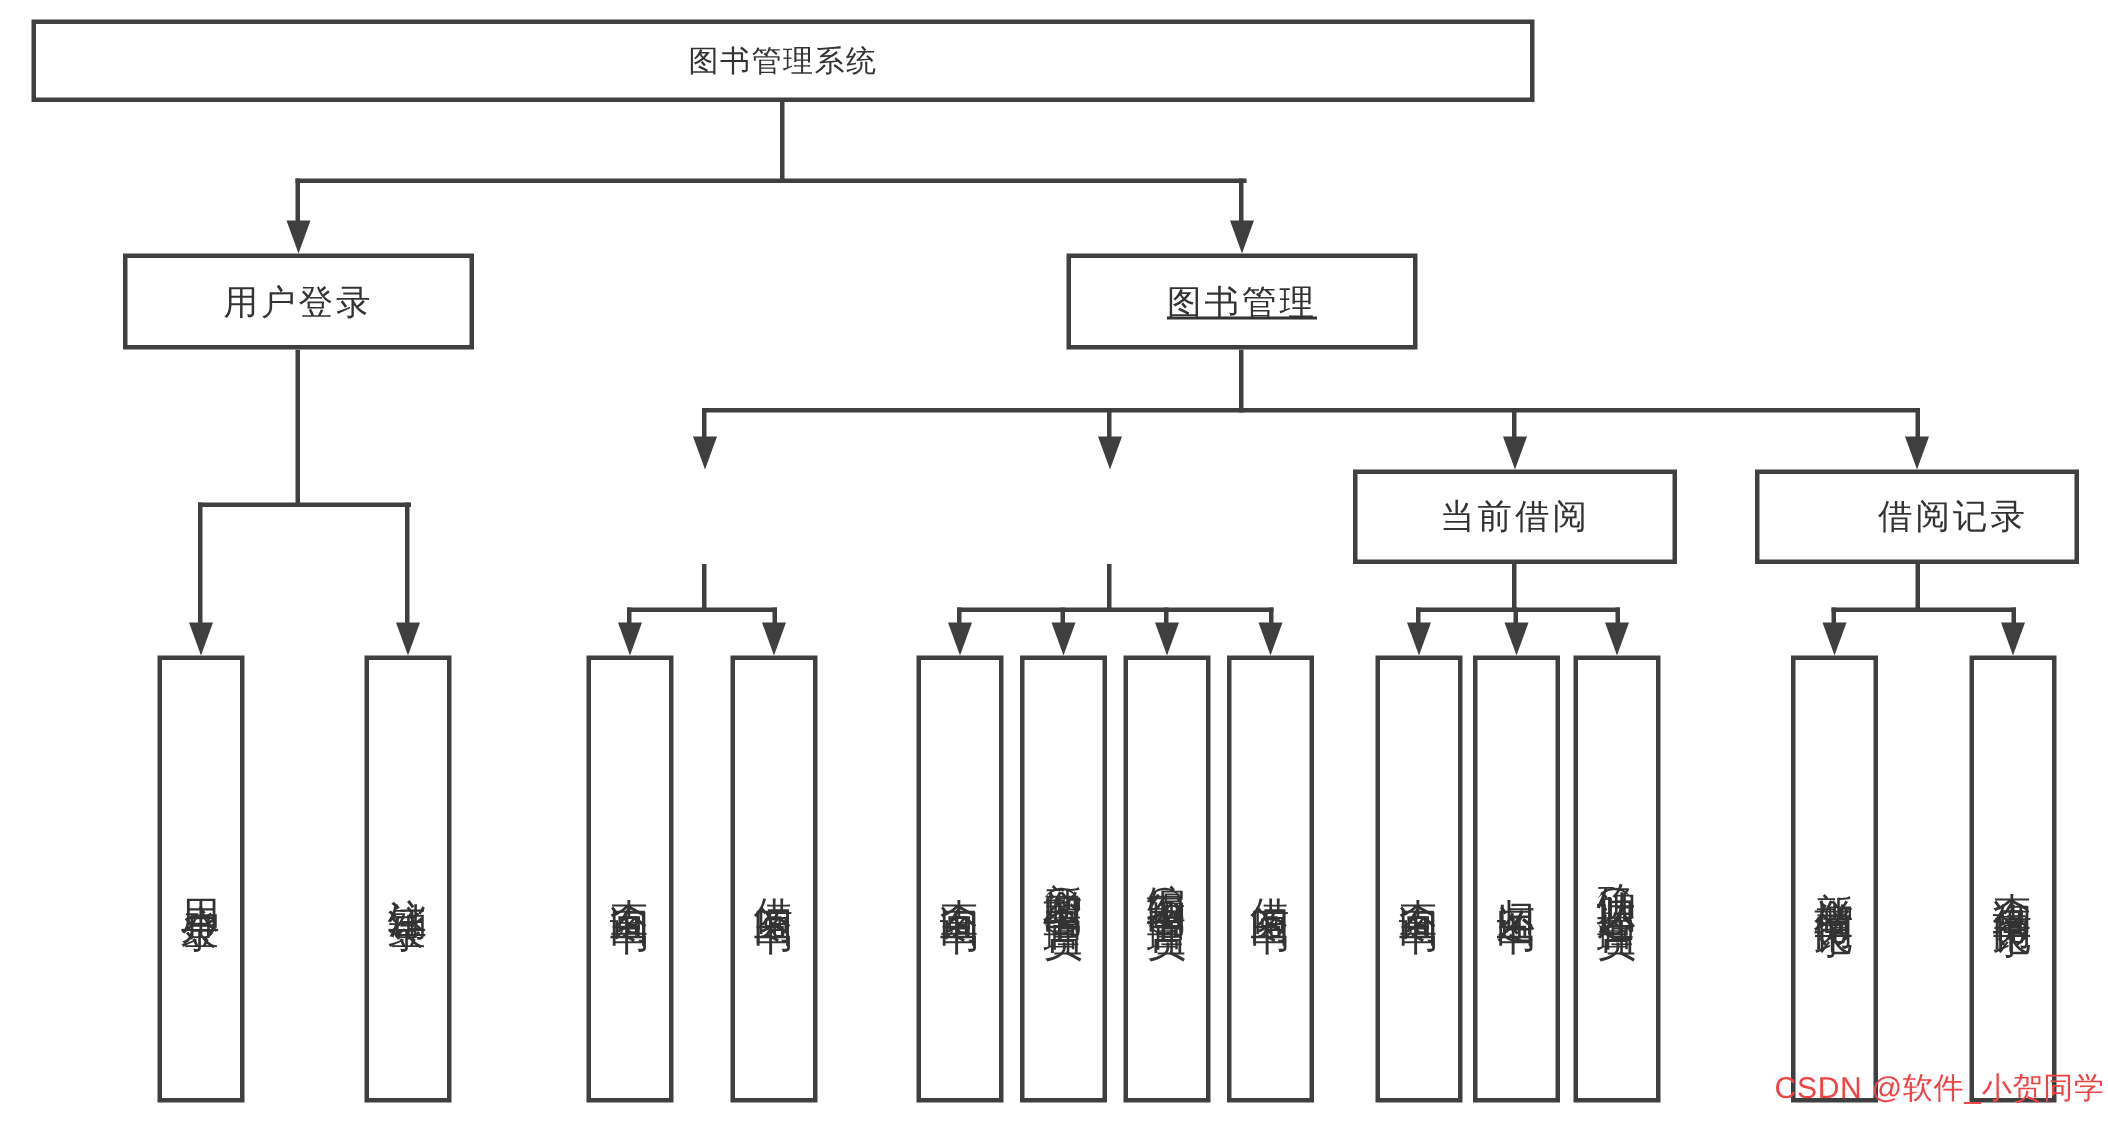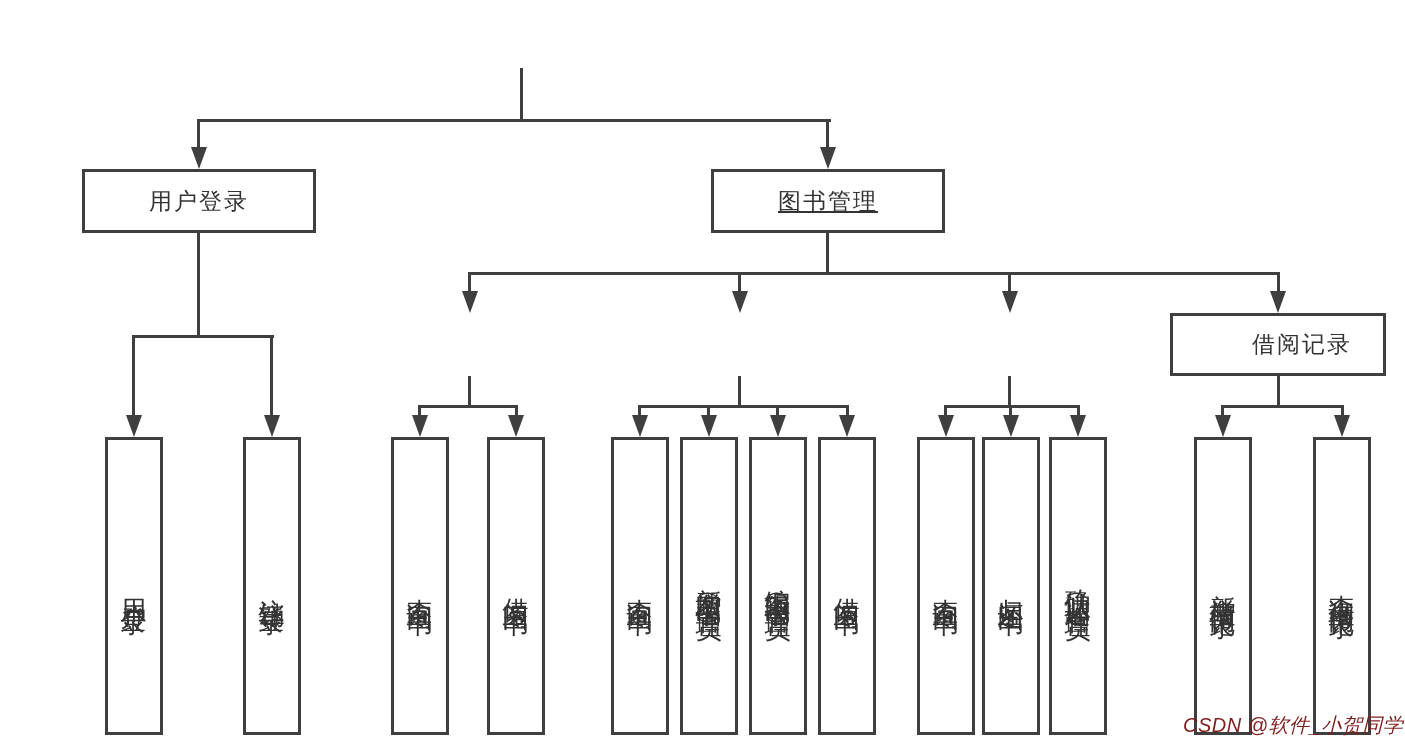--- a/index.html
+++ b/index.html
@@ -17,29 +17,30 @@
     font-size:26px;writing-mode:vertical-rl;text-orientation:mixed;
     letter-spacing:4px;line-height:1;
   }
   .line{position:absolute;background:#3f3f3f;z-index:1;}
   .arrow{
     position:absolute;width:0;height:0;z-index:1;
     border-left:8px solid transparent;border-right:8px solid transparent;
     border-top:22px solid #3f3f3f;
   }
   .watermark{
-    position:absolute;left:1183px;top:712px;font-size:20px;color:#7f1d1d;
-    z-index:5;white-space:nowrap;letter-spacing:0.5px;font-style:italic;
+    position:absolute;left:1183px;top:712px;font-size:20px;color:#ef4444;
+    z-index:5;white-space:nowrap;letter-spacing:0.5px;
   }
 </style>
 </head>
 <body>
 
 <div class="canvas">
 
+  <div class="node root" style="left:21px;top:13px;width:1002px;height:55px;">图书管理系统</div>
 
   <div class="line" style="left:520px;top:68px;width:3px;height:54px;"></div>
 
   <div class="line" style="left:197px;top:119px;width:634px;height:3px;"></div>
 
   <div class="line" style="left:197px;top:119px;width:3px;height:30px;"></div>
   <div class="arrow" style="left:191px;top:147px;"></div>
   <div class="line" style="left:826px;top:119px;width:3px;height:30px;"></div>
   <div class="arrow" style="left:820px;top:147px;"></div>
 
@@ -57,20 +58,21 @@
   <div class="line" style="left:468px;top:272px;width:812px;height:3px;"></div>
   <div class="line" style="left:468px;top:272px;width:3px;height:22px;"></div>
   <div class="arrow" style="left:462px;top:291px;"></div>
   <div class="line" style="left:738px;top:272px;width:3px;height:22px;"></div>
   <div class="arrow" style="left:732px;top:291px;"></div>
   <div class="line" style="left:1008px;top:272px;width:3px;height:22px;"></div>
   <div class="arrow" style="left:1002px;top:291px;"></div>
   <div class="line" style="left:1277px;top:272px;width:3px;height:22px;"></div>
   <div class="arrow" style="left:1270px;top:291px;"></div>
 
+  <div class="node branch" style="left:902px;top:313px;width:216px;height:63px;">当前借阅</div>
   <div class="node branch" style="left:1170px;top:313px;width:216px;height:63px;padding-left:48px;">借阅记录</div>
 
   <div class="line" style="left:468px;top:376px;width:3px;height:32px;"></div>
   <div class="line" style="left:418px;top:405px;width:100px;height:3px;"></div>
   <div class="line" style="left:418px;top:405px;width:3px;height:14px;"></div>
   <div class="arrow" style="left:412px;top:415px;"></div>
   <div class="line" style="left:515px;top:405px;width:3px;height:14px;"></div>
   <div class="arrow" style="left:508px;top:415px;"></div>
 
   <div class="line" style="left:738px;top:376px;width:3px;height:32px;"></div>

